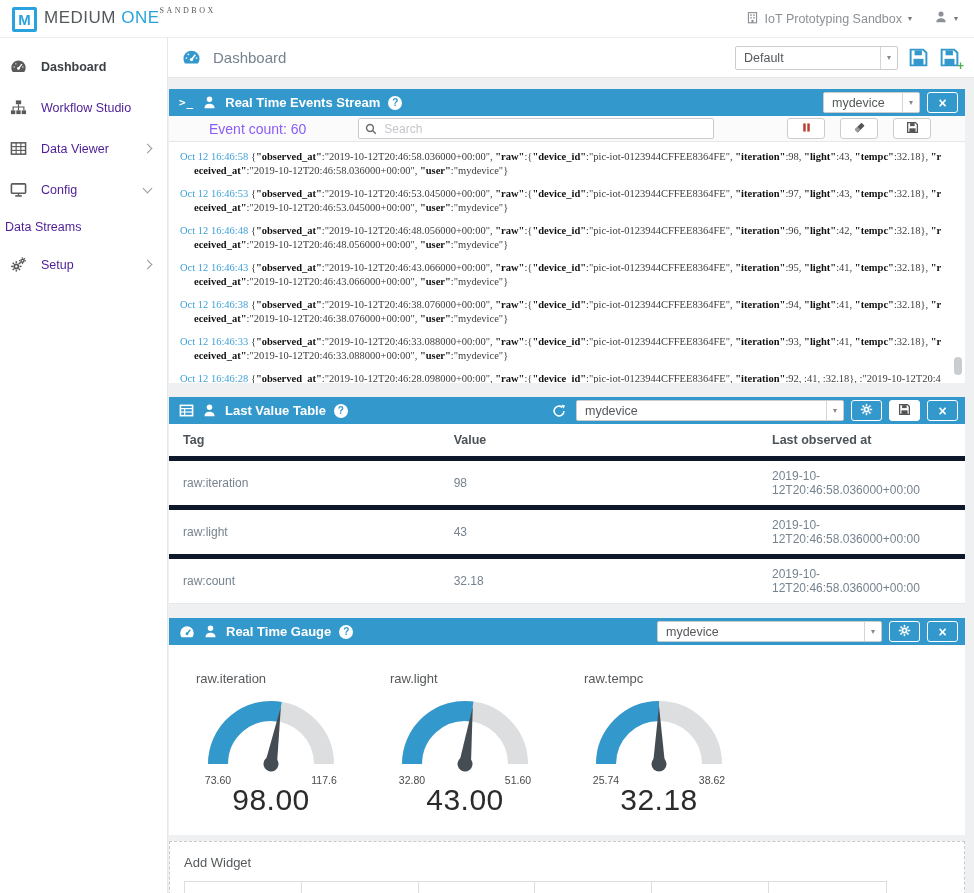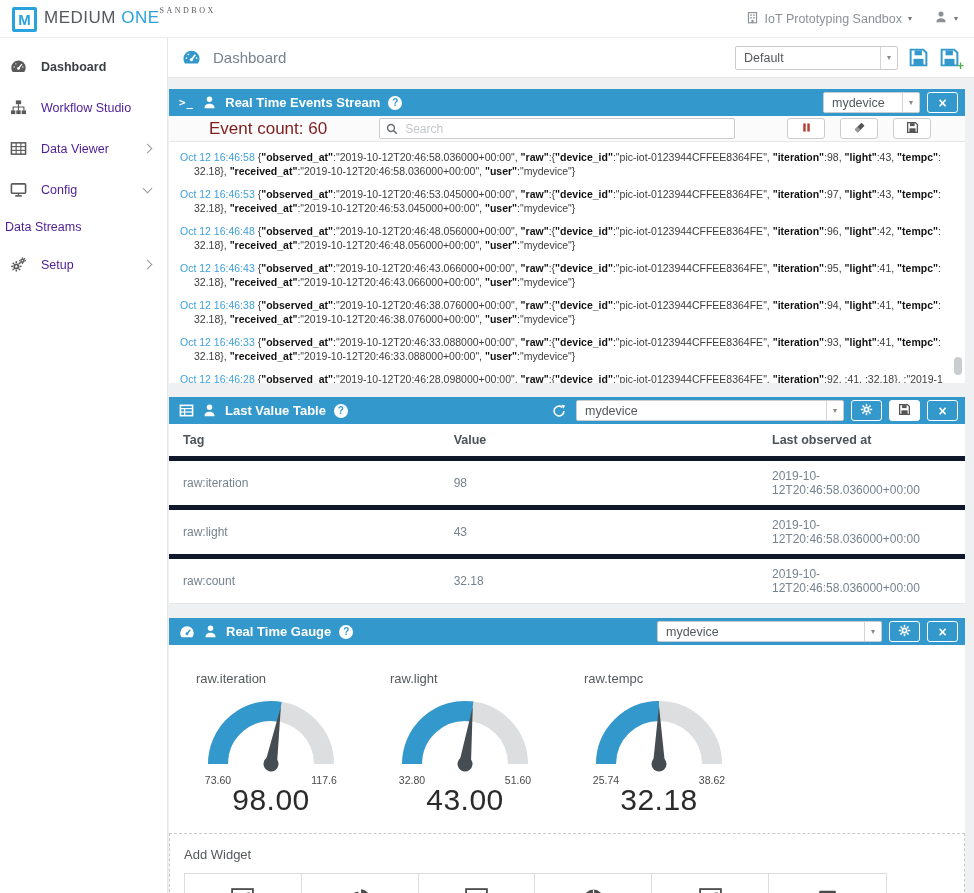--- a/index.html
+++ b/index.html
@@ -56,29 +56,29 @@
   .help-badge{width:14px;height:14px;border-radius:50%;background:#fff;color:#3398cc;font-size:10px;font-weight:bold;
     display:flex;align-items:center;justify-content:center;}
   .ph-right{margin-left:auto;display:flex;align-items:center;gap:7px;}
   .ph-btn{height:21px;min-width:31px;border:1.5px solid #fff;border-radius:3px;background:transparent;color:#fff;
     display:flex;align-items:center;justify-content:center;cursor:pointer;font-size:14px;font-weight:bold;line-height:1;padding:0;}
   .ph-btn.solid{background:#fff;color:#555;border-color:#fff;}
   .hsel{height:21px;}
 
   
   .toolbar{height:26px;background:#fbfbfb;border-bottom:1px solid #e7e7e7;display:flex;align-items:center;padding:0 34px 0 40px;}
-  .evcount{font-size:17px;color:#7f1d1d;}
+  .evcount{font-size:14px;color:#8b5cf6;}
   .search-box{margin-left:52px;width:356px;height:21px;border:1px solid #ccc;border-radius:2px;background:#fff;display:flex;align-items:center;padding:0 6px;}
   .search-box .sic{color:#6b6f73;display:flex;margin-right:5px;}
   .search-box input{border:none;outline:none;flex:1;font-size:12px;color:#555;background:transparent;font-family:inherit;}
   .search-box input::placeholder{color:#c3c7ca;}
   .tool-btns{margin-left:auto;display:flex;gap:15px;}
   .tool-btn{width:38px;height:21px;background:#fff;border:1px solid #ccc;border-radius:3px;display:flex;align-items:center;justify-content:center;color:#555;cursor:pointer;padding:0;}
   .log{position:relative;height:241px;padding:8px 22px 0 11px;overflow:hidden;background:#fff;}
-  .entry{font-family:Liberation Sans, sans-serif;font-size:10.5px;line-height:14px;color:#3c3c3c;
+  .entry{font-family:Liberation Serif, serif;font-size:10.5px;line-height:14px;color:#3c3c3c;
     margin-bottom:9px;padding-left:14px;text-indent:-14px;word-break:break-all;}
   .entry b{color:#111;}
   .entry .ts{color:#3fa0d9;}
   .sb-thumb{position:absolute;right:3px;bottom:8px;width:8px;height:18px;background:#c9cdd0;border-radius:4px;}
 
   
   table.lvt{width:100%;border-collapse:collapse;}
   .lvt th{font-size:12.5px;color:#4d5459;font-weight:bold;text-align:left;padding:9px 14px;}
   .lvt td{font-size:12px;color:#76838f;padding:8px 14px;border-top:5px solid #0f172a;}
   .lvt tr:last-child td{border-bottom:1px solid #e6e9ea;}
@@ -429,21 +429,21 @@
 
         <tr>
           <td>raw:count</td>
           <td>32.18</td>
           <td>2019-10-12T20:46:58.036000+00:00</td>
         </tr>
       </tbody>
         </table>
       </div>
 
-      <div class="panel" style="margin-bottom:4px;border-radius:18px;">
+      <div class="panel" style="margin-bottom:12px;border-radius:18px;">
         <div class="panel-header">
           <span class="ph-ic">
             <svg viewBox="0 0 18 18" width="16" height="16">
                 <path d="M9 2.6A7.6 7.6 0 0 0 1.4 10.2c0 1.7.56 3.3 1.5 4.6h12.2a7.6 7.6 0 0 0 1.5-4.6A7.6 7.6 0 0 0 9 2.6z" fill="currentColor"></path>
                 <line x1="9" y1="11" x2="12.6" y2="6.5" stroke="#3398cc" stroke-width="1.5"></line>
                 <circle cx="9" cy="11" r="1.6" fill="#3398cc"></circle>
               </svg>
           </span>
           <span class="ph-ic">
             <svg viewBox="0 0 16 16" width="15" height="15" fill="currentColor">

